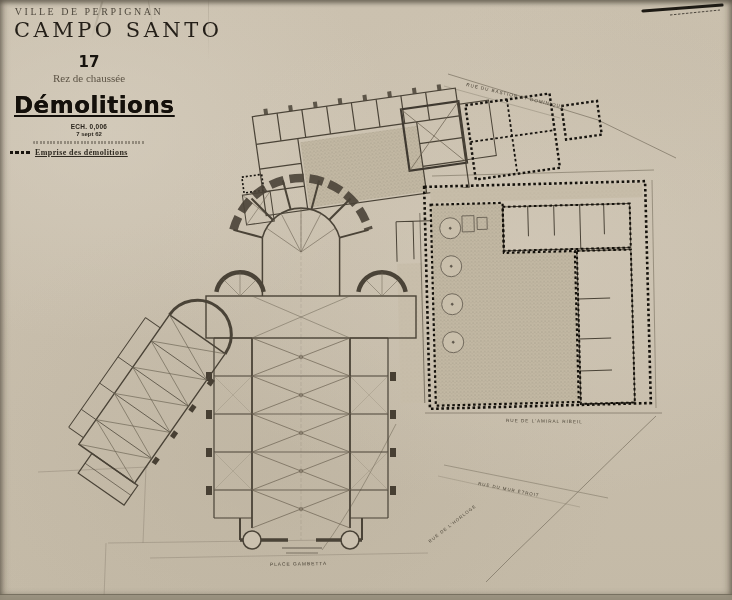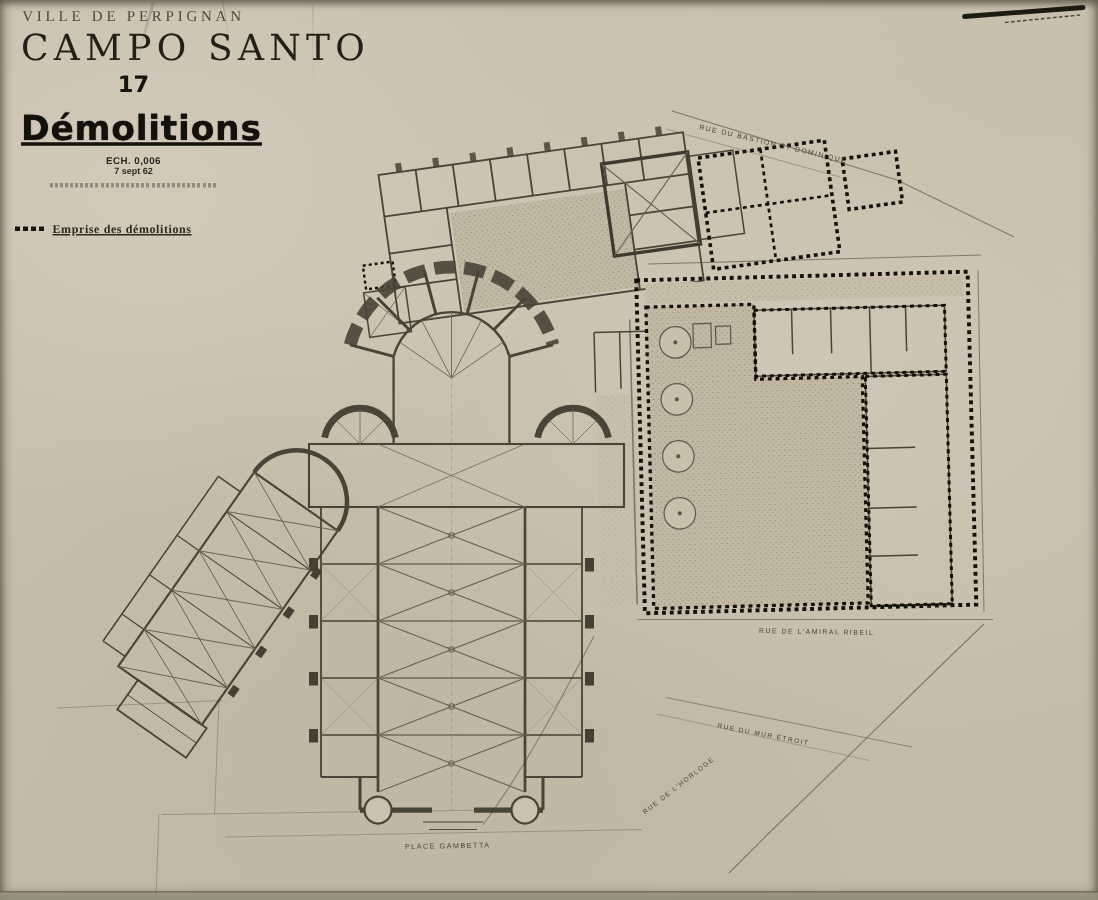--- a/index.html
+++ b/index.html
@@ -20,22 +20,22 @@
   }
   .bottom-strip { position:absolute; left:0; right:0; bottom:0; height:5px;
     background:#9a9280; border-top:1px solid #6f6858; opacity:.85; }
   .crease { position:absolute; background:linear-gradient(rgba(118,110,94,.45), rgba(118,110,94,0)); }
   .crease.c1 { left:96px; top:0; width:2px; height:40px; transform:rotate(16deg); }
   .crease.c2 { left:150px; top:0; width:1px; height:26px; transform:rotate(-10deg); }
   .crease.c3 { left:208px; top:0; width:1px; height:60px; opacity:.5; }
 
   .title-block { position:absolute; left:14px; top:6px; width:150px; text-align:center; color:#2c2720; }
   .tb-city   { font-family:Liberation Serif, serif; font-size:10px; letter-spacing:2.5px; color:#3c362c; opacity:.88; white-space:nowrap; }
-  .tb-main   { font-family:"DejaVu Serif", serif; font-size:24px; letter-spacing:3.5px; color:#241f18; margin-top:1px; white-space:nowrap; }
-  .tb-num    { font-family:"DejaVu Sans", sans-serif; font-size:15px; font-weight:bold; color:#17130e; margin-top:1px; }
+  .tb-main   { font-family:"DejaVu Serif", serif; font-size:21px; letter-spacing:3.5px; color:#241f18; margin-top:1px; white-space:nowrap; }
+  .tb-num    { font-family:"DejaVu Sans", sans-serif; font-size:15px; font-weight:bold; color:#17130e; margin-top:11px; }
   .tb-sub1   { font-family:"Liberation Serif", serif; font-size:11.5px; color:#453e33; margin-top:7px; }
   .tb-sub2   { font-family:"Liberation Serif", serif; font-size:11px; color:#5c5345; margin-top:1px; }
   .tb-heading{ font-family:"DejaVu Sans", sans-serif; font-size:23px; font-weight:bold; letter-spacing:.5px; color:#14100b; margin-top:8px; text-shadow:0 0 .6px #14100b;text-decoration:underline; }
   .tb-scale  { font-size:6.5px; font-weight:bold; color:#2a251d; margin-top:5px; letter-spacing:.3px; }
   .tb-date   { font-size:6px; font-weight:bold; color:#2f2a22; margin-top:1px; }
   .fine-print{ width:112px; height:3px; margin:4px auto 0 auto; opacity:.55; border-radius:1px;
     background:repeating-linear-gradient(90deg, rgba(66,59,48,.8) 0 2px, rgba(66,59,48,0) 2px 3.4px); }
 
   .legend { position:absolute; left:10px; top:148px; display:flex; align-items:center; gap:4px; }
   .legend-marker { width:21px; height:3.5px;
@@ -268,20 +268,21 @@
       <text class="street" font-size="4.4" transform="translate(478,485) rotate(11)">RUE DU MUR ÉTROIT</text>
       <text class="street" font-size="4.4" transform="translate(430,543) rotate(-38)">RUE DE L'HORLOGE</text>
       <text class="street" font-size="4.8" transform="translate(270,566) rotate(-1)">PLACE GAMBETTA</text>
     </g>
   </svg>
 
   <div class="title-block">
     <div class="tb-city">VILLE DE PERPIGNAN</div>
     <div class="tb-main">CAMPO SANTO</div>
     <div class="tb-num">17</div>
+    <div class="tb-sub2">Rez de chaussée</div>
     <div class="tb-heading">Démolitions</div>
     <div class="tb-scale">ECH. 0,006</div>
     <div class="tb-date">7 sept 62</div>
     <div class="fine-print"></div>
   </div>
 
   <div class="legend">
     <div class="legend-marker"></div>
     <div class="legend-label">Emprise des démolitions</div>
   </div>

